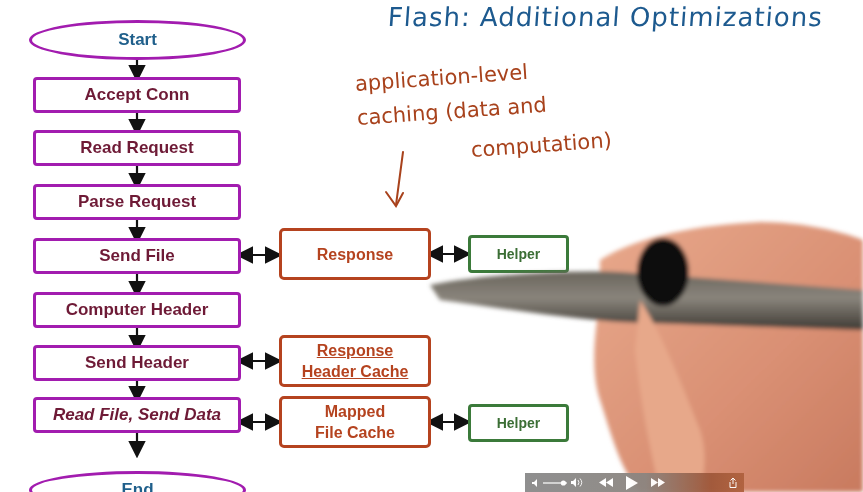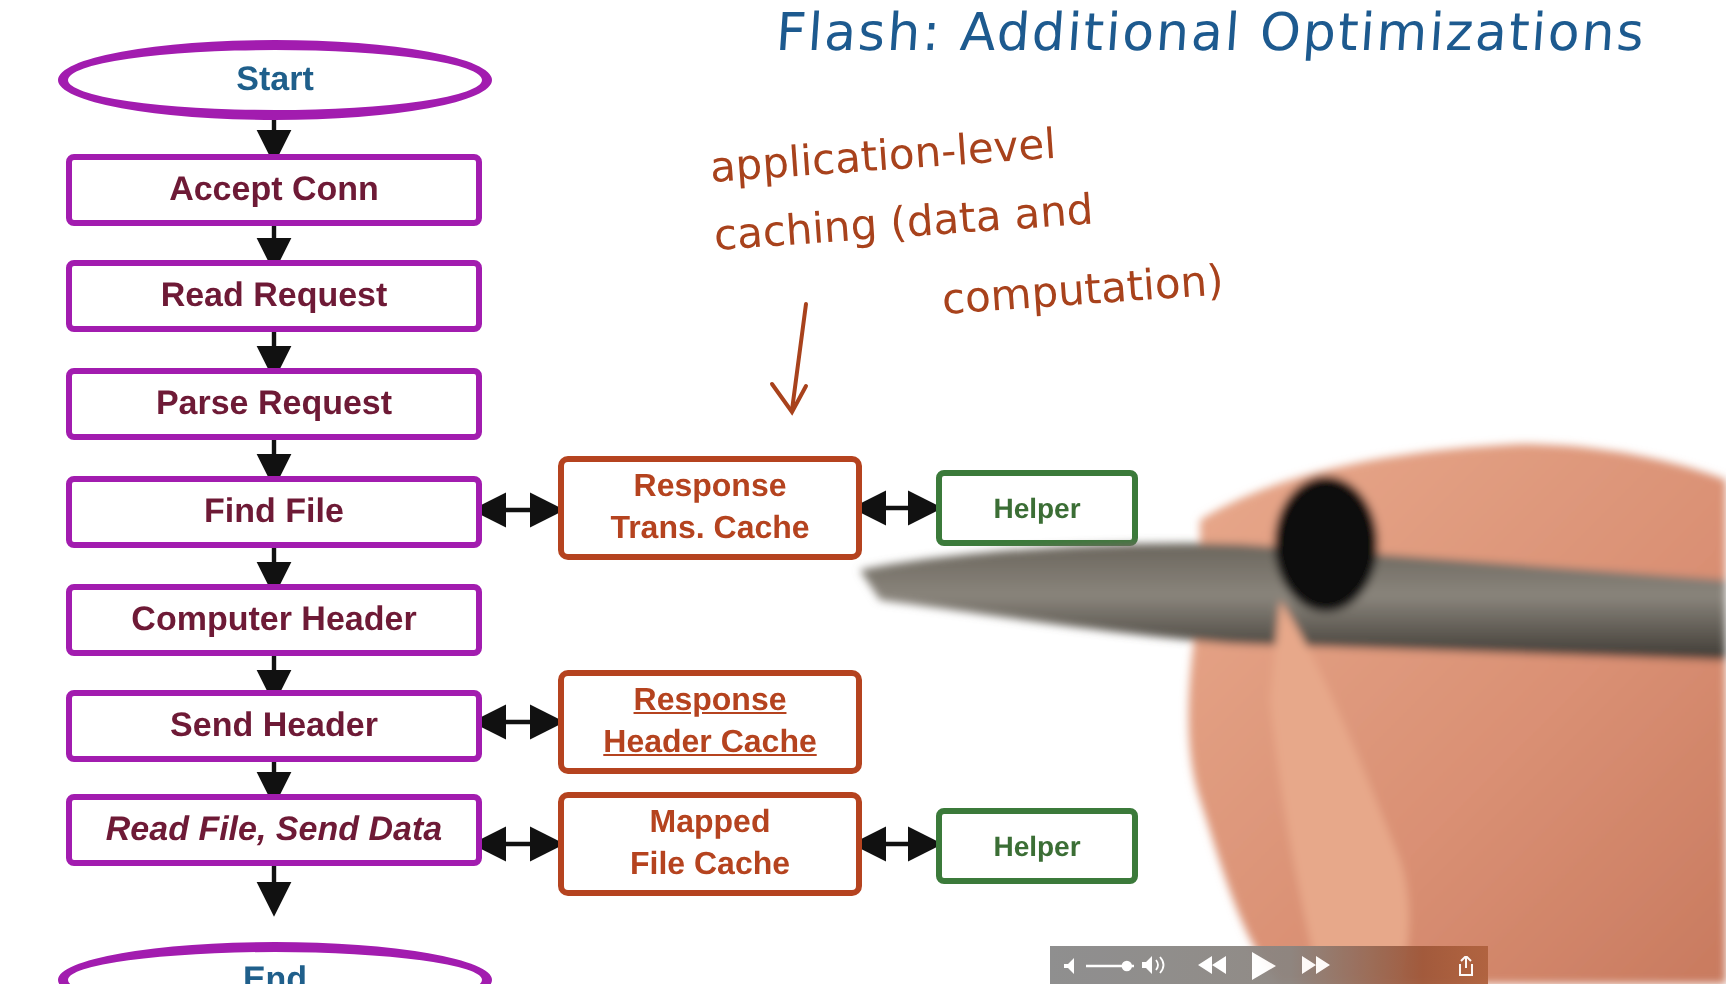--- a/index.html
+++ b/index.html
@@ -1,18 +1,18 @@
 <!DOCTYPE html>
 <html><head>
 <meta charset="utf-8">
 <style>
   html,body{margin:0;padding:0;}
   body{width:863px;height:492px;position:relative;overflow:hidden;background:#ffffff;font-family:"Liberation Sans",sans-serif;}
   .stage{position:absolute;left:0;top:0;width:863px;height:492px;}
-  .oval{position:absolute;border:5px solid #a21caf;border-radius:50%;box-sizing:border-box;display:flex;align-items:center;justify-content:center;color:#1f5f8b;font-weight:bold;font-size:17px;background:#fff;}
+  .oval{position:absolute;border:3px solid #a21caf;border-radius:50%;box-sizing:border-box;display:flex;align-items:center;justify-content:center;color:#1f5f8b;font-weight:bold;font-size:17px;background:#fff;}
   .step{position:absolute;left:33px;width:208px;height:36px;border:3px solid #a21caf;border-radius:4px;box-sizing:border-box;display:flex;align-items:center;justify-content:center;color:#6e1a36;font-weight:bold;font-size:17px;background:#fff;white-space:nowrap;}
   .cache{position:absolute;left:279px;width:152px;height:52px;border:3px solid #b5431f;border-radius:5px;box-sizing:border-box;display:flex;flex-direction:column;align-items:center;justify-content:center;color:#b5431f;font-weight:bold;font-size:16px;line-height:21px;background:#fff;text-align:center;}
   .helper{position:absolute;left:468px;width:101px;height:38px;border:3px solid #3b7a3a;border-radius:4px;box-sizing:border-box;display:flex;align-items:center;justify-content:center;color:#3b6e35;font-weight:bold;font-size:14px;background:#fff;}
   .hand{position:absolute;font-family:"DejaVu Sans",sans-serif;}
   .title{left:388px;top:2px;color:#1d5a8f;font-size:26px;letter-spacing:1px;transform:skewX(-4deg);}
   .note{color:#a8421c;font-size:21px;line-height:28px;transform:rotate(-4deg);transform-origin:left top;}
   .controls{position:absolute;left:525px;top:473px;width:219px;height:19px;background:linear-gradient(90deg,#8a8a8a 0%,#8c8580 55%,#a0583a 85%,#b0623e 100%);display:flex;align-items:center;color:#fff;font-size:11px;opacity:.95;}
   .ctl{display:inline-flex;align-items:center;justify-content:center;cursor:pointer;}
 </style>
 </head>
@@ -56,28 +56,27 @@
   <div class="hand note" style="left:354px;top:70px;">application-level</div>
   <div class="hand note" style="left:356px;top:104px;">caching (data and</div>
   <div class="hand note" style="left:470px;top:136px;">computation)</div>
 
   <div class="oval" style="left:29px;top:20px;width:217px;height:40px;">Start</div>
   <div class="oval" style="left:29px;top:471px;width:217px;height:38px;text-align:center;">End</div>
 
   <div class="step" style="top:77px;">Accept Conn</div>
   <div class="step" style="top:130px;">Read Request</div>
   <div class="step" style="top:184px;">Parse Request</div>
-  <div class="step" style="top:238px;">Find File</div>
+  <div class="step" style="top:238px;">Send File</div>
   <div class="step" style="top:292px;">Computer Header</div>
   <div class="step" style="top:345px;">Send Header</div>
   <div class="step" style="top:397px;font-style:italic;">Read File, Send Data</div>
 
   <div class="cache" style="top:228px;">
     <span>Response</span>
-    <span>Trans. Cache</span>
   </div>
   <div class="cache" style="top:335px;text-decoration:underline;">
     <span>Response</span>
     <span>Header Cache</span>
   </div>
   <div class="cache" style="top:396px;">
     <span>Mapped</span>
     <span>File Cache</span>
   </div>
 

